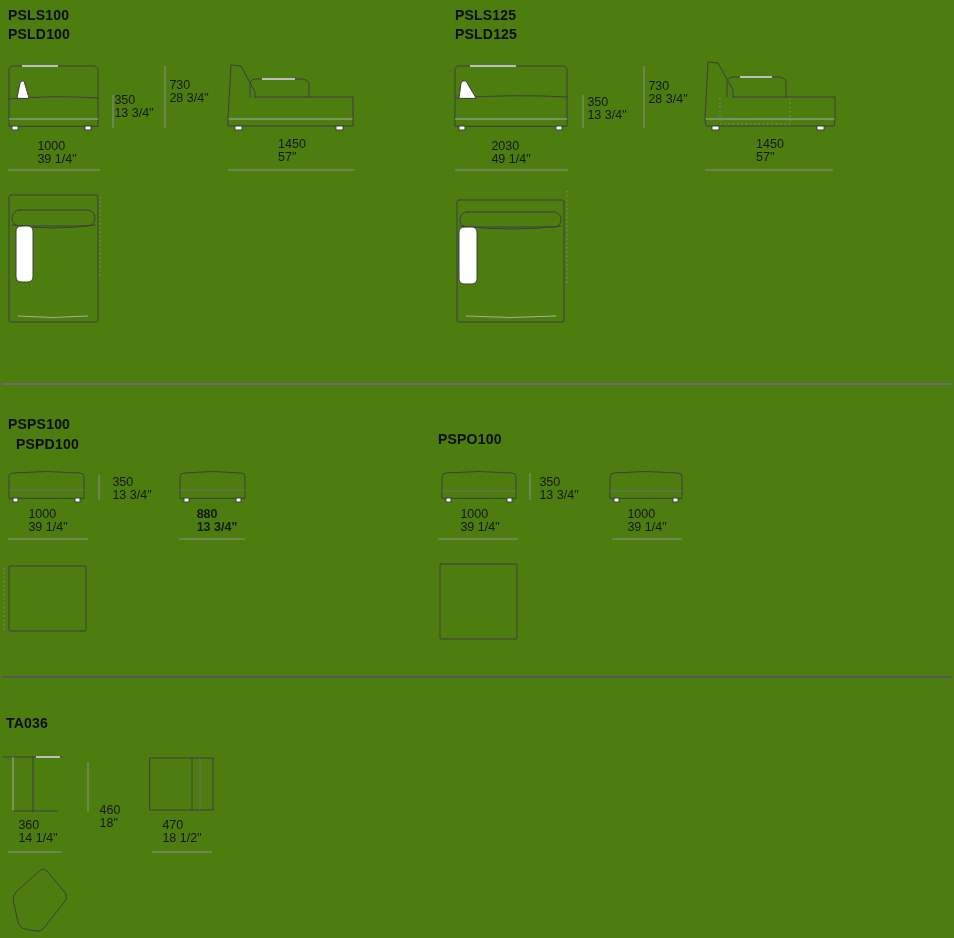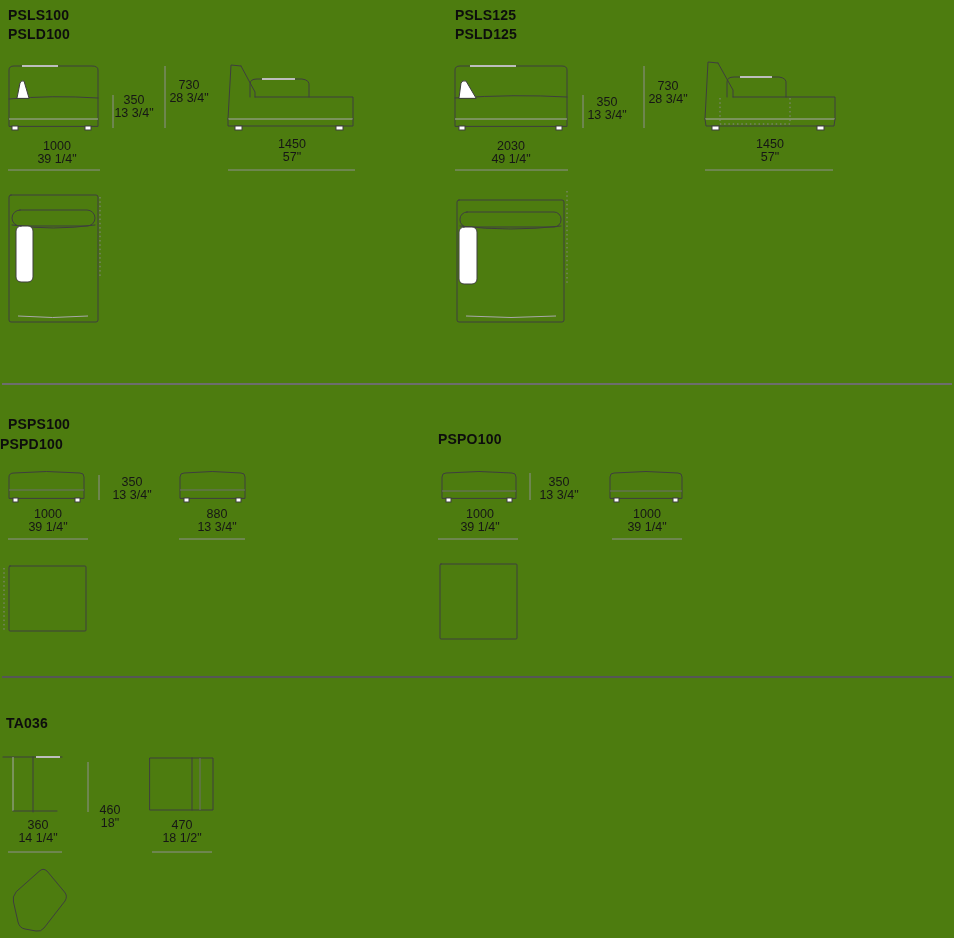--- a/index.html
+++ b/index.html
@@ -1,20 +1,20 @@
 <!DOCTYPE html>
 <html><head>
 <meta charset="utf-8">
 <style>
   html,body{margin:0;padding:0;background:#ffffff;}
   .sheet{position:relative;width:954px;height:938px;background:#4d7c0f;
          font-family:"Liberation Sans",sans-serif;overflow:hidden;}
   .code{position:absolute;font-size:14px;font-weight:bold;color:#0d0d0d;
         letter-spacing:.2px;white-space:nowrap;}
-  .dim{position:absolute;transform:translateX(-50%);text-align:center;
+  .dim{position:absolute;transform:translateX(-50%);text-align:left;
        font-size:12.5px;line-height:13px;color:#161616;white-space:nowrap;}
   .dim span{display:block;}
   .divider{position:absolute;left:2px;width:950px;height:2px;background:#6d6d6d;}
   svg.art{position:absolute;left:0;top:0;}
   .ln{stroke:#3e3e3e;fill:none;stroke-width:1;stroke-linecap:round;stroke-linejoin:round;}
   .md{stroke:#6f6f6f;fill:none;stroke-width:1;}
   .lt{stroke:#a9a9a9;fill:none;stroke-width:1;}
   .lt2{stroke:#bdbdbd;fill:none;stroke-width:2;}
   .dm{stroke:#8f8f8f;fill:none;stroke-width:1;}
   .dash{stroke:#8a8a8a;fill:none;stroke-width:1;stroke-dasharray:1.5 2.8;}
@@ -189,30 +189,30 @@
   <div class="dim" style="left:511px;top:140px;">
     <span>2030</span>
     <span>49 1/4"</span>
   </div>
   <div class="dim" style="left:770px;top:138px;">
     <span>1450</span>
     <span>57"</span>
   </div>
 
   <div class="code" style="left:8px;top:416px;">PSPS100</div>
-  <div class="code" style="left:0;top:436px;">PSPD100</div>
+  <div class="code" style="left:16px;top:436px;">PSPD100</div>
   <div class="dim" style="left:132px;top:476px;">
     <span>350</span>
     <span>13 3/4"</span>
   </div>
   <div class="dim" style="left:48px;top:508px;">
     <span>1000</span>
     <span>39 1/4"</span>
   </div>
-  <div class="dim" style="left:217px;top:508px;">
+  <div class="dim" style="left:217px;top:508px;font-weight:bold;">
     <span>880</span>
     <span>13 3/4"</span>
   </div>
 
   <div class="code" style="left:438px;top:431px;">PSPO100</div>
   <div class="dim" style="left:559px;top:476px;">
     <span>350</span>
     <span>13 3/4"</span>
   </div>
   <div class="dim" style="left:480px;top:508px;">

